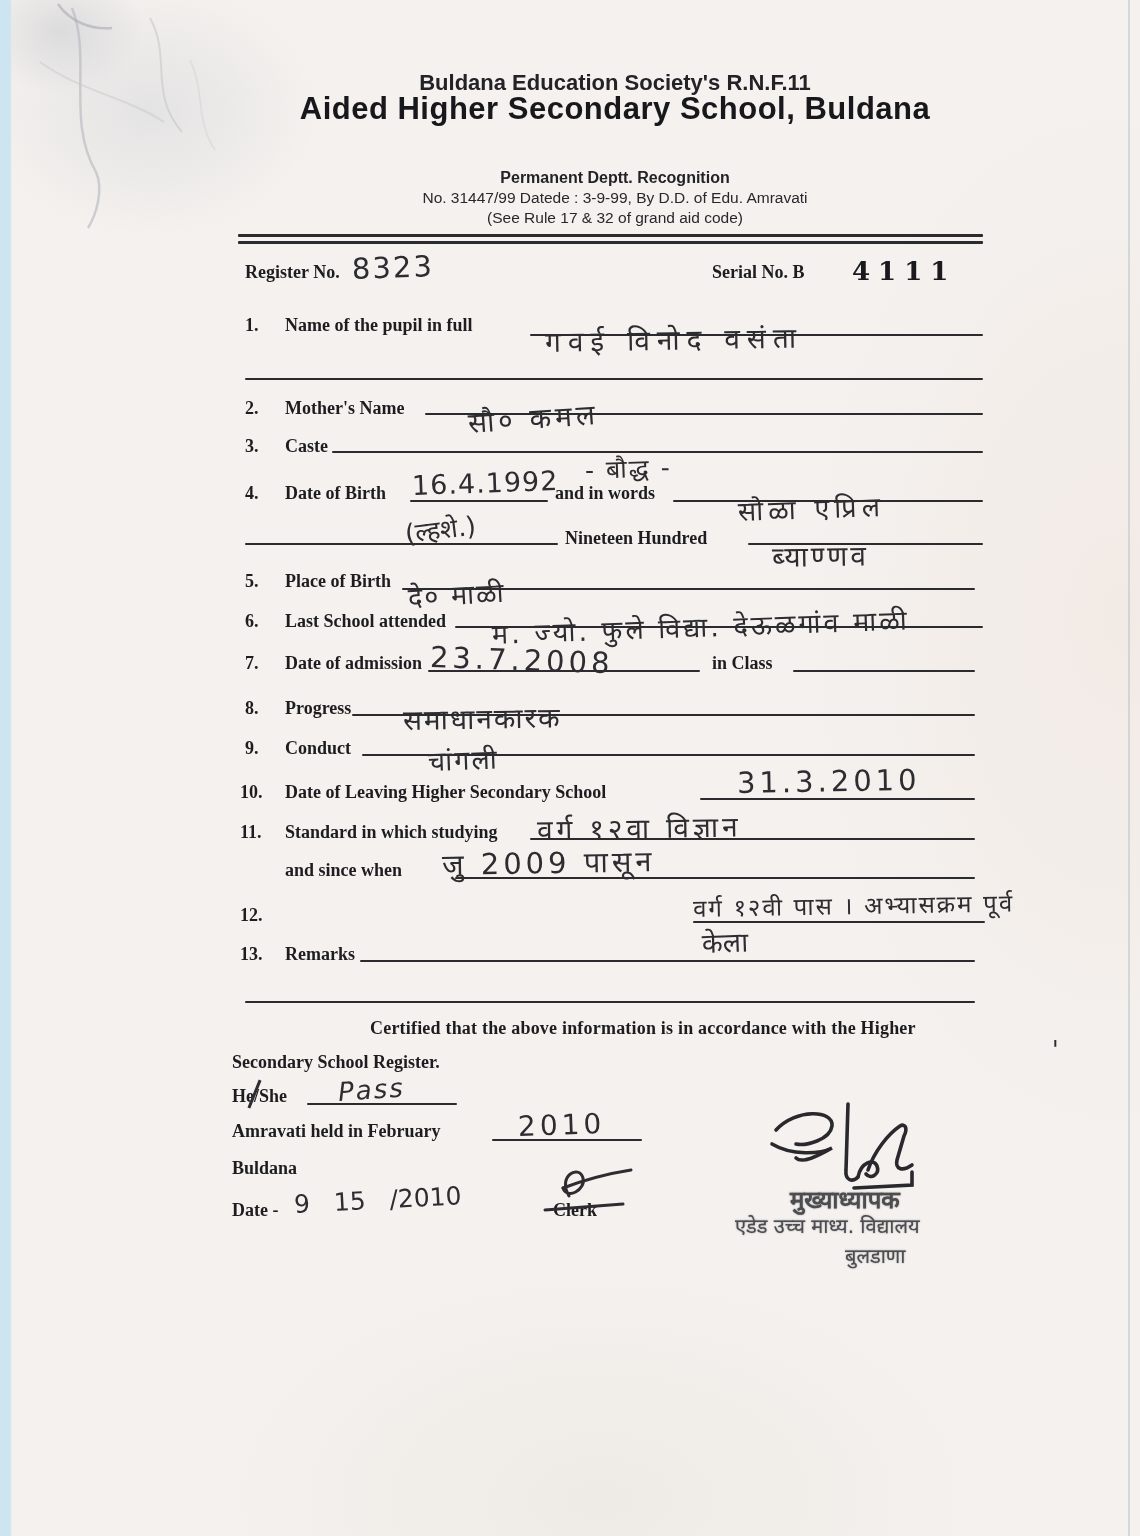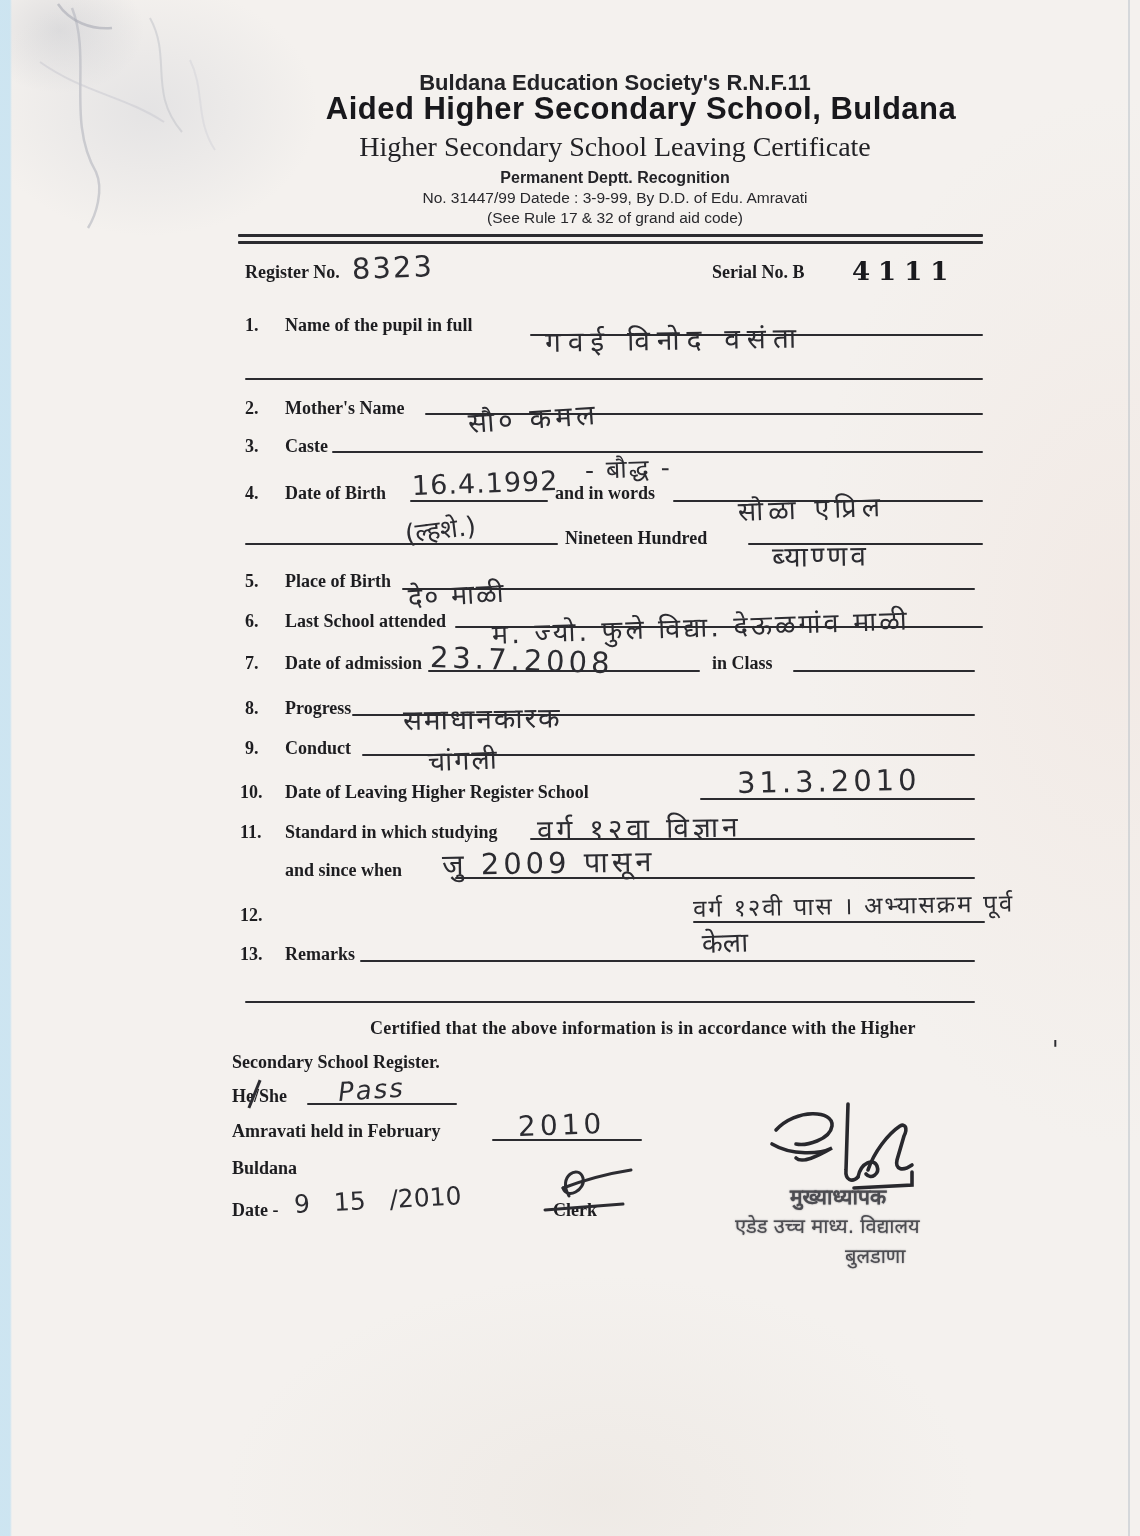--- a/index.html
+++ b/index.html
@@ -35,22 +35,21 @@
     <path d="M72,8 C92,58 66,120 96,172 C104,190 96,215 88,228" fill="none" stroke="#b9bac2" stroke-width="2.5" opacity="0.65"></path>
     <path d="M150,18 C172,58 148,92 182,132" fill="none" stroke="#c3c4cb" stroke-width="2" opacity="0.55"></path>
     <path d="M40,62 C82,92 124,96 164,122" fill="none" stroke="#c7c8cf" stroke-width="2" opacity="0.5"></path>
     <path d="M58,4 C70,22 92,30 112,28" fill="none" stroke="#a9aab4" stroke-width="2.5" opacity="0.6"></path>
     <path d="M190,60 C205,90 195,120 215,150" fill="none" stroke="#d0d1d8" stroke-width="2" opacity="0.45"></path>
   </svg>
 
   <div class="edge-line"></div>
 
   <div class="abs sans b" style="left:615px;top:70px;transform:translateX(-50%);font-size:22px;color:#232327;">Buldana Education Society's R.N.F.11</div>
-  <div class="abs sans b" style="left:615px;top:91px;transform:translateX(-50%);font-size:31px;letter-spacing:0.5px;color:#18181c;margin-left:26px;">Aided Higher Secondary School, Buldana</div>
-  <div class="abs serif" style="left:615px;top:131px;transform:translateX(-50%);font-size:28px;color:#222226;">Higher Secondary School Leaving Certificate</div>
+  <div class="abs sans b" style="left:615px;top:91px;transform:translateX(-50%);font-size:31px;letter-spacing:0.5px;color:#18181c;">Aided Higher Secondary School, Buldana</div>
   <div class="abs sans b" style="left:615px;top:169px;transform:translateX(-50%);font-size:16px;color:#232327;">Permanent Deptt. Recognition</div>
   <div class="abs sans" style="left:615px;top:189px;transform:translateX(-50%);font-size:15.5px;color:#28282c;">No. 31447/99 Datede : 3-9-99, By D.D. of Edu. Amravati</div>
   <div class="abs sans" style="left:615px;top:209px;transform:translateX(-50%);font-size:15.5px;color:#28282c;">(See Rule 17 &amp; 32 of grand aid code)</div>
   <div class="uline thick" style="left:238px;top:234px;width:745px;"></div>
   <div class="uline thick" style="left:238px;top:241px;width:745px;"></div>
 
   <div class="lbl" style="left:245px;top:262px;">Register No.</div>
   <div class="hw" style="left:352px;top:252px;font-size:29px;transform:rotate(-2deg);letter-spacing:2px;">8323</div>
   <div class="lbl" style="left:712px;top:262px;">Serial No. B</div>
   <div class="abs b" style="left:852px;top:256px;font-family:'DejaVu Serif',serif;font-size:26px;letter-spacing:8px;color:#1a1a1e;">4111</div>
@@ -106,21 +105,21 @@
   <div class="lbl" style="left:285px;top:698px;">Progress</div>
   <div class="uline" style="left:352px;top:714px;width:623px;"></div>
   <div class="hw" style="left:403px;top:700px;font-size:28px;letter-spacing:2px;transform:rotate(-1deg);">समाधानकारक</div>
 
   <div class="lbl" style="left:245px;top:738px;">9.</div>
   <div class="lbl" style="left:285px;top:738px;">Conduct</div>
   <div class="uline" style="left:362px;top:754px;width:613px;"></div>
   <div class="hw" style="left:428px;top:742px;font-size:27px;letter-spacing:2px;transform:rotate(-2deg);">चांगली</div>
 
   <div class="lbl" style="left:240px;top:782px;">10.</div>
-  <div class="lbl" style="left:285px;top:782px;">Date of Leaving Higher Register School</div>
+  <div class="lbl" style="left:285px;top:782px;">Date of Leaving Higher Secondary School</div>
   <div class="uline" style="left:700px;top:798px;width:275px;"></div>
   <div class="hw" style="left:737px;top:766px;font-size:29px;letter-spacing:4px;transform:rotate(-1deg);">31.3.2010</div>
 
   <div class="lbl" style="left:240px;top:822px;">11.</div>
   <div class="lbl" style="left:285px;top:822px;">Standard in which studying</div>
   <div class="uline" style="left:530px;top:838px;width:445px;"></div>
   <div class="hw" style="left:537px;top:810px;font-size:28px;letter-spacing:4px;transform:rotate(-1deg);">वर्ग १२वा विज्ञान</div>
   <div class="lbl" style="left:285px;top:860px;">and since when</div>
   <div class="uline" style="left:455px;top:877px;width:520px;"></div>
   <div class="hw" style="left:442px;top:844px;font-size:29px;letter-spacing:4px;transform:rotate(-1deg);">जु 2009 पासून</div>
@@ -165,19 +164,19 @@
 
   <div class="lbl" style="left:553px;top:1200px;">Clerk</div>
   <svg class="abs" style="left:535px;top:1162px;" width="110" height="56" viewBox="0 0 110 56">
     <g fill="none" stroke="#2c2c31" stroke-width="3" stroke-linecap="round">
       <path d="M34,34 C22,14 44,2 48,16 C51,28 32,38 28,26"></path>
       <path d="M28,26 C44,20 70,12 96,8"></path>
       <path d="M10,48 L88,42"></path>
     </g>
   </svg>
 
-  <div class="stamp" style="left:790px;top:1182px;font-size:21px;">मुख्याध्यापक</div>
+  <div class="stamp" style="left:790px;top:1182px;font-size:24px;">मुख्याध्यापक</div>
   <div class="stamp" style="left:735px;top:1212px;font-size:20px;font-weight:normal;">एडेड उच्च माध्य. विद्यालय</div>
   <div class="stamp" style="left:845px;top:1242px;font-size:20px;font-weight:normal;">बुलडाणा</div>
 
   <div class="hw" style="left:1052px;top:1036px;font-size:24px;">'</div>
 
 </div>
 
 </body></html>

